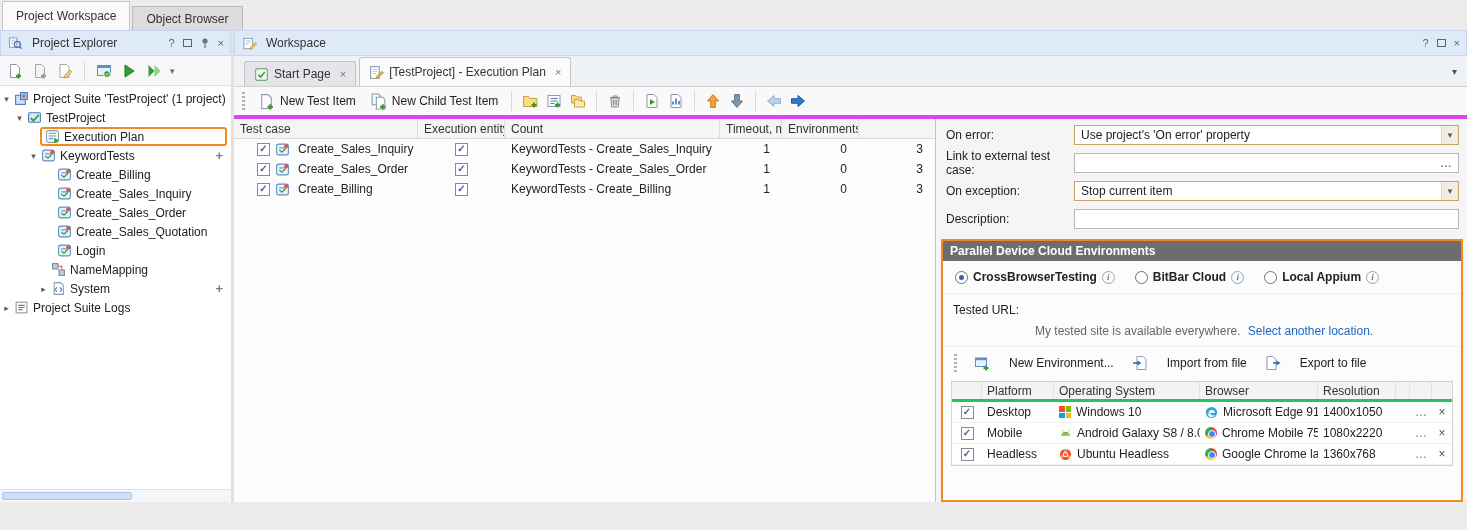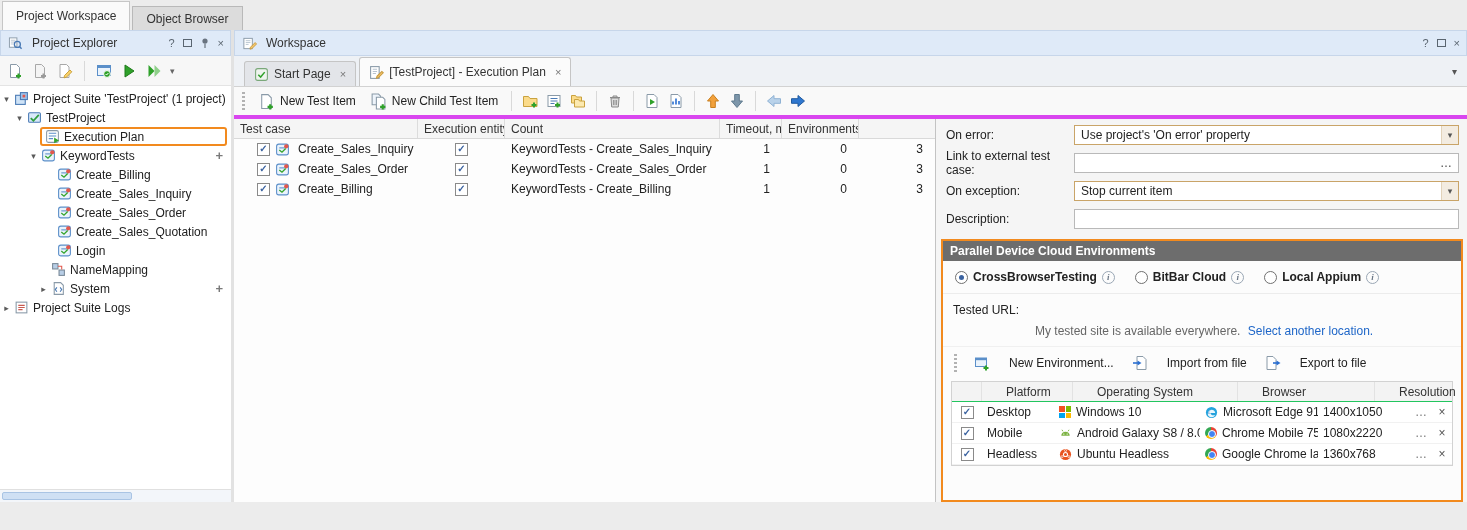--- a/index.html
+++ b/index.html
@@ -81,21 +81,21 @@
 .radio.sel::after{content:"";position:absolute;inset:3px;border-radius:50%;background:#3a62a0;}
 .info{width:13px;height:13px;flex:none;border-radius:50%;border:1px solid #9aa7b5;color:#6a7685;display:inline-flex;align-items:center;justify-content:center;font:italic bold 9px "Liberation Serif",serif;}
 .url-row{display:flex;align-items:center;padding:9px 10px 3px 10px;flex:none;}
 .url-label{width:82px;flex:none;}
 .note-row{padding:4px 10px 8px 92px;color:#666;flex:none;}
 .note-link{color:#1e66c8;margin-left:4px;}
 .cloud-toolbar{display:flex;align-items:center;gap:6px;padding:6px 8px;border-top:1px solid #f0f0f0;flex:none;}
 .ct-btn{display:flex;align-items:center;gap:19px;padding:2px 6px;}
 .ct-btn svg{width:16px;height:16px;}
 .env-table{margin:2px 8px 8px 8px;border:1px solid #d2d2d2;background:#fff;flex:none;}
-.env-gh{display:grid;grid-template-columns:30px 72px 146px 118px 78px 1fr 22px 20px;height:20px;background:#f3f3f3;border-bottom:1px solid #22c55e;gap:19px;}
+.env-gh{display:grid;grid-template-columns:30px 72px 146px 118px 78px 1fr 22px 20px;height:20px;background:#f3f3f3;border-bottom:3px solid #22c55e;}
 .env-gh .hc{display:flex;align-items:center;padding:0 5px;border-right:1px solid #e2e2e2;color:#333;overflow:hidden;white-space:nowrap;}
 .env-row{display:grid;grid-template-columns:30px 72px 146px 118px 78px 1fr 22px 20px;height:21px;align-items:center;border-bottom:1px solid #f1f1f1;}
 .cell{display:flex;align-items:center;gap:5px;padding:0 5px;overflow:hidden;white-space:nowrap;}
 .cell.center{justify-content:center;padding:0;}
 .row-more{color:#777;text-align:center;}
 .row-close{color:#555;text-align:center;}
 
 .windows-icon{width:12px;height:12px;flex:none;background:linear-gradient(#fff,#fff) center/100% 1px no-repeat,linear-gradient(#fff,#fff) center/1px 100% no-repeat,conic-gradient(#7fba00 0 90deg,#ffb900 0 180deg,#00a4ef 0 270deg,#f25022 0 360deg);}
 .chrome-icon{width:12px;height:12px;flex:none;border-radius:50%;background:conic-gradient(#ea4335 0 120deg,#fbbc05 0 240deg,#34a853 0 360deg);position:relative;}
 .chrome-icon::after{content:"";position:absolute;left:3px;top:3px;width:6px;height:6px;background:#4285f4;border:1px solid #fff;border-radius:50%;}

